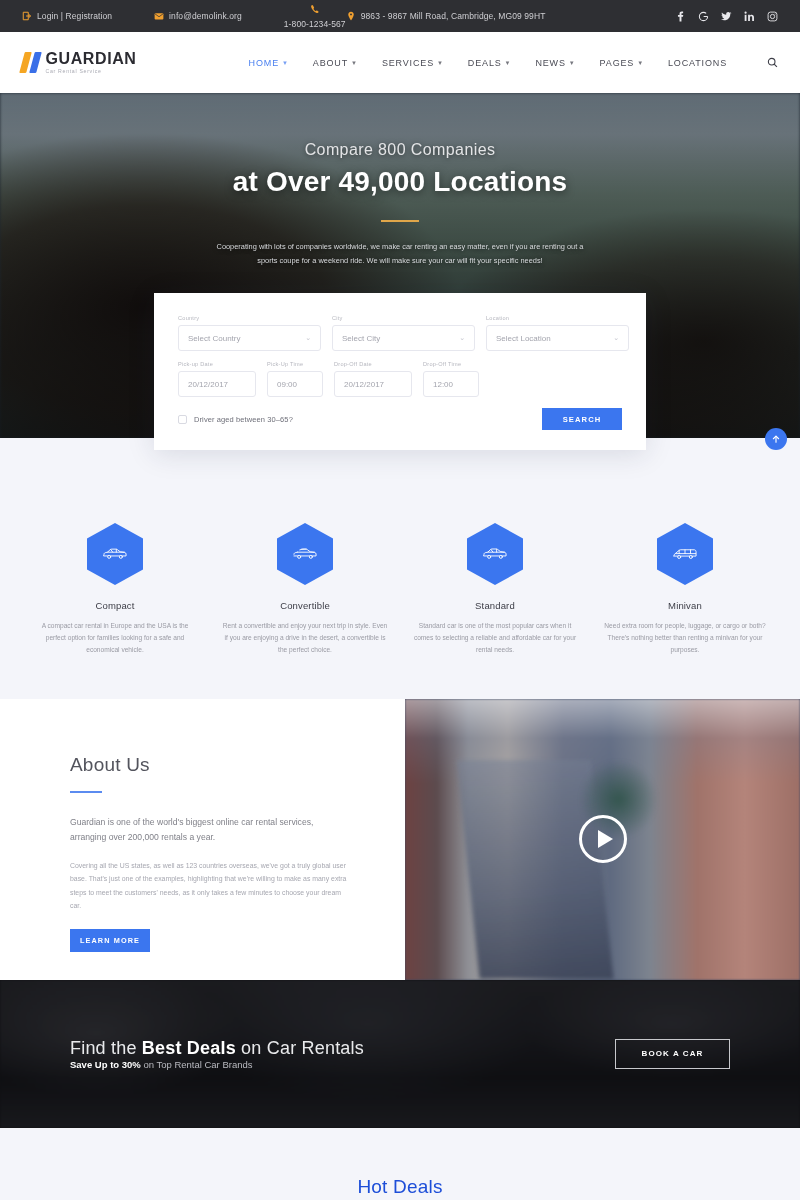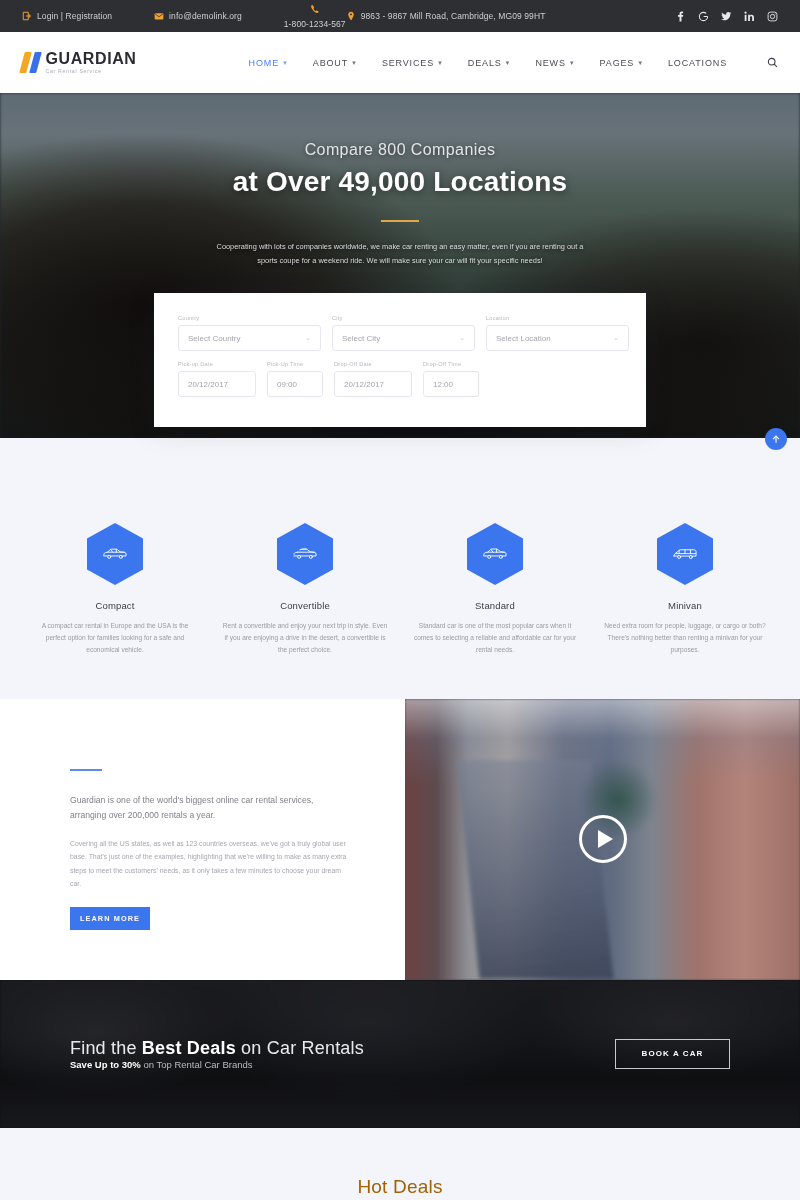--- a/index.html
+++ b/index.html
@@ -239,21 +239,21 @@
     background: transparent;
     border: 1px solid #c7c8cc;
     color: #fff;
     font-size: 8px; font-weight: bold; letter-spacing: 1.1px;
     display: flex; align-items: center; justify-content: center; cursor: pointer;
     font-family: "Liberation Sans", sans-serif;
   }
 
   
   .hot { background: #f4f5fa; height: 100px; display: flex; flex-direction: column; align-items: center; padding-top: 48px; }
-  .hot-title { font-size: 19px; color: #a16207; font-weight: 300; letter-spacing: .2px; }
+  .hot-title { font-size: 19px; color: #1d4ed8; font-weight: 300; letter-spacing: .2px; }
 
   
   .scroll-top {
     position: absolute; right: 13px; top: 428px;
     width: 22px; height: 22px; border-radius: 50%;
     background: #3b76ef; color: #fff;
     display: flex; align-items: center; justify-content: center;
     cursor: pointer; z-index: 30;
   }
   .scroll-top svg { display: block; }
@@ -441,20 +441,27 @@
         </div>
       </div>
       <div class="f-field">
         <div class="f-label">Drop-Off Time</div>
         <div class="f-input w-time">
           <span>12:00</span>
         </div>
       </div>
     </div>
 
+    <div class="f-bottom">
+      <div class="chk-wrap">
+        <div class="chk"></div>
+        <div class="chk-label">Driver aged between 30–65?</div>
+      </div>
+      <button class="search-submit">SEARCH</button>
+    </div>
   </div>
 
   <div class="cats">
     <div class="cat">
       <div class="hexwrap">
         <div class="hex">
           <span>
             <svg viewBox="0 0 40 20" width="26" height="14" fill="none" stroke="#fff" stroke-width="1.4" stroke-linecap="round" stroke-linejoin="round">
               <path d="M3 13h34v-3c0-1.2-.9-2.2-2.1-2.4L28 6.6 23.5 3.2c-.6-.5-1.4-.7-2.2-.7h-6.4c-1 0-1.9.4-2.6 1.1L8.5 7.2 5 8C3.8 8.3 3 9.3 3 10.5z"></path>
               <path d="M13.5 3.2L16.5 7.2M22 2.8v4.4M8.5 7.2h26"></path>
@@ -516,20 +523,21 @@
           </span>
         </div>
       </div>
       <div class="cat-name">Minivan</div>
       <div class="cat-desc">Need extra room for people, luggage, or cargo or both? There's nothing better than renting a minivan for your purposes.</div>
     </div>
   </div>
 
   <div class="about">
     <div class="about-left">
+      <div class="about-title">About Us</div>
       <div class="about-rule"></div>
       <div class="about-lead">Guardian is one of the world's biggest online car rental services, arranging over 200,000 rentals a year.</div>
       <div class="about-body">Covering all the US states, as well as 123 countries overseas, we've got a truly global user base. That's just one of the examples, highlighting that we're willing to make as many extra steps to meet the customers' needs, as it only takes a few minutes to choose your dream car.</div>
       <button class="learn-btn">LEARN MORE</button>
     </div>
     <div class="about-right">
       <div class="city"></div>
       <div class="city-road"></div>
       <div class="city-green"></div>
       <div class="play">

